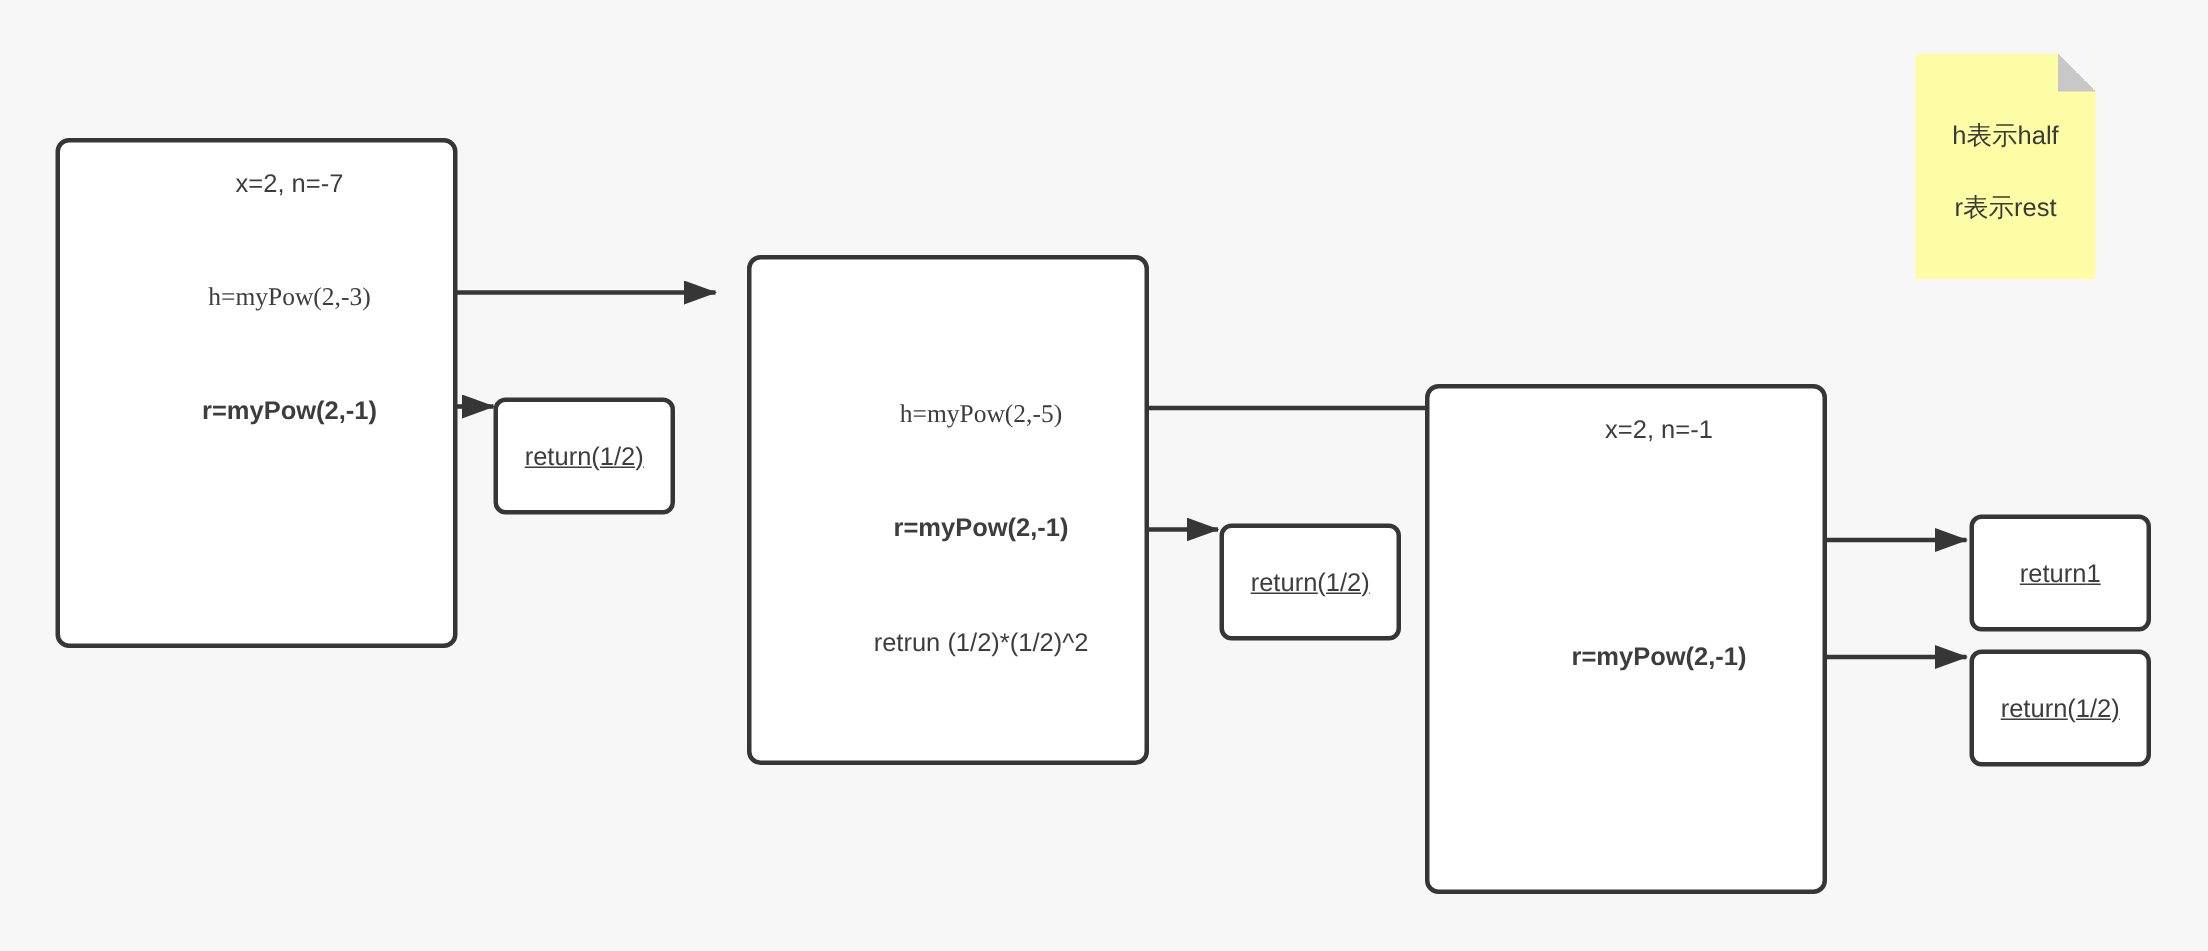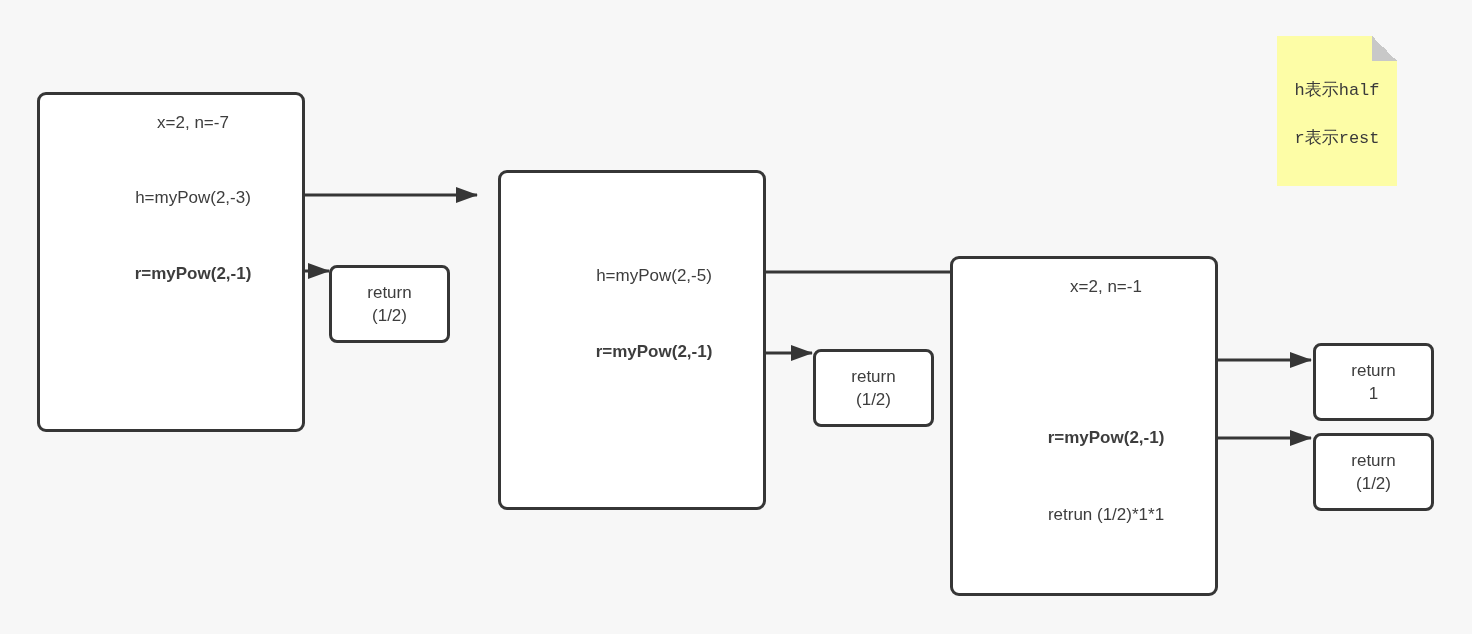--- a/index.html
+++ b/index.html
@@ -28,54 +28,55 @@
     font-size: 17px;
   }
   .frame .line {
     position: absolute; left: 0;
     width: 100%; height: 22px; line-height: 22px;
     text-align: center;
     white-space: nowrap;
     padding-left: 44px;
   }
   .frame .line-title { top: 17px; }
-  .frame .line-half  { top: 92px; }
+  .frame .line-half  { top: 92px; font-family: Liberation Serif, serif; }
   .frame .line-rest  { top: 168px; font-weight: bold; }
   .frame .line-ret   { top: 245px; }
   .retbox {
     position: absolute;
     width: 121px; height: 78px;
     background: #ffffff;
     border: 3px solid #363636;
     border-radius: 8px;
     color: #3d3d3d;
     font-size: 17px; line-height: 23px;
-    display: flex; flex-direction: column;
+    display: flex; 
     align-items: center; justify-content: center;
     text-align: center;
+    text-decoration: underline;
   }
   .note {
     position: absolute;
     left: 1277px; top: 36px;
     width: 120px; height: 150px;
     color: #3a3a3a;
     font-size: 17px;
   }
   .note-paper {
     position: absolute; left: 0; top: 0;
     width: 100%; height: 100%;
   }
   .note-fold {
     position: absolute; right: 0; top: 0;
     width: 25px; height: 25px;
   }
   .note-line {
     position: absolute; left: 0; width: 100%;
     height: 22px; line-height: 22px;
-    text-align: center; white-space: nowrap; font-family: Liberation Mono, monospace;
+    text-align: center; white-space: nowrap;
   }
   .note-line-1 { top: 44px; }
   .note-line-2 { top: 92px; }
 </style>
 </head>
 <body>
 
 <div class="canvas" style="background: rgb(247, 247, 247);">
 
   <svg class="arrow-layer" width="1472" height="634" viewBox="0 0 1472 634">
@@ -96,26 +97,26 @@
 
   <div class="frame" style="left:37px; top:92px;">
     <div class="line line-title">x=2, n=-7</div>
     <div class="line line-half">h=myPow(2,-3)</div>
     <div class="line line-rest">r=myPow(2,-1)</div>
   </div>
 
   <div class="frame" style="left:498px; top:170px;">
     <div class="line line-half">h=myPow(2,-5)</div>
     <div class="line line-rest">r=myPow(2,-1)</div>
+    <div class="line line-ret">retrun (1/2)*(1/2)^2</div>
   </div>
 
   <div class="frame" style="left:950px; top:256px;">
     <div class="line line-title">x=2, n=-1</div>
     <div class="line line-rest">r=myPow(2,-1)</div>
-    <div class="line line-ret">retrun (1/2)*1*1</div>
   </div>
 
   <div class="retbox" style="left:329px; top:265px;">
     <div>return</div>
     <div>(1/2)</div>
   </div>
 
   <div class="retbox" style="left:813px; top:349px;">
     <div>return</div>
     <div>(1/2)</div>

